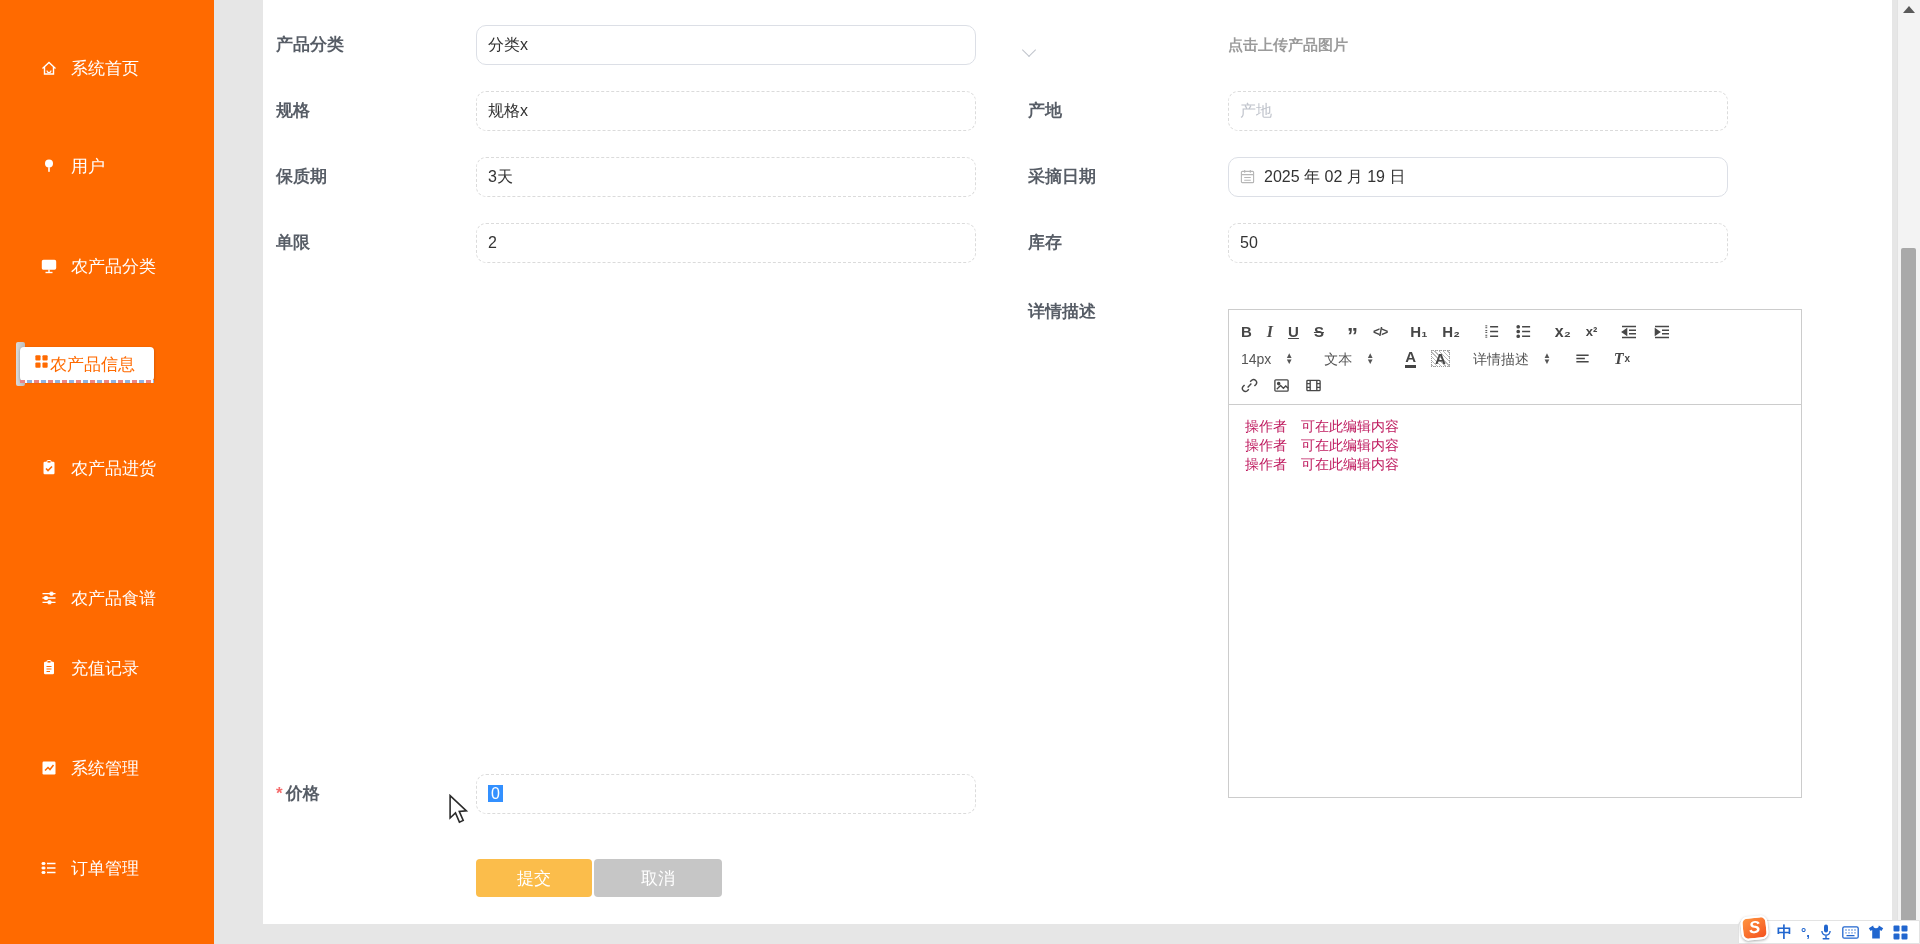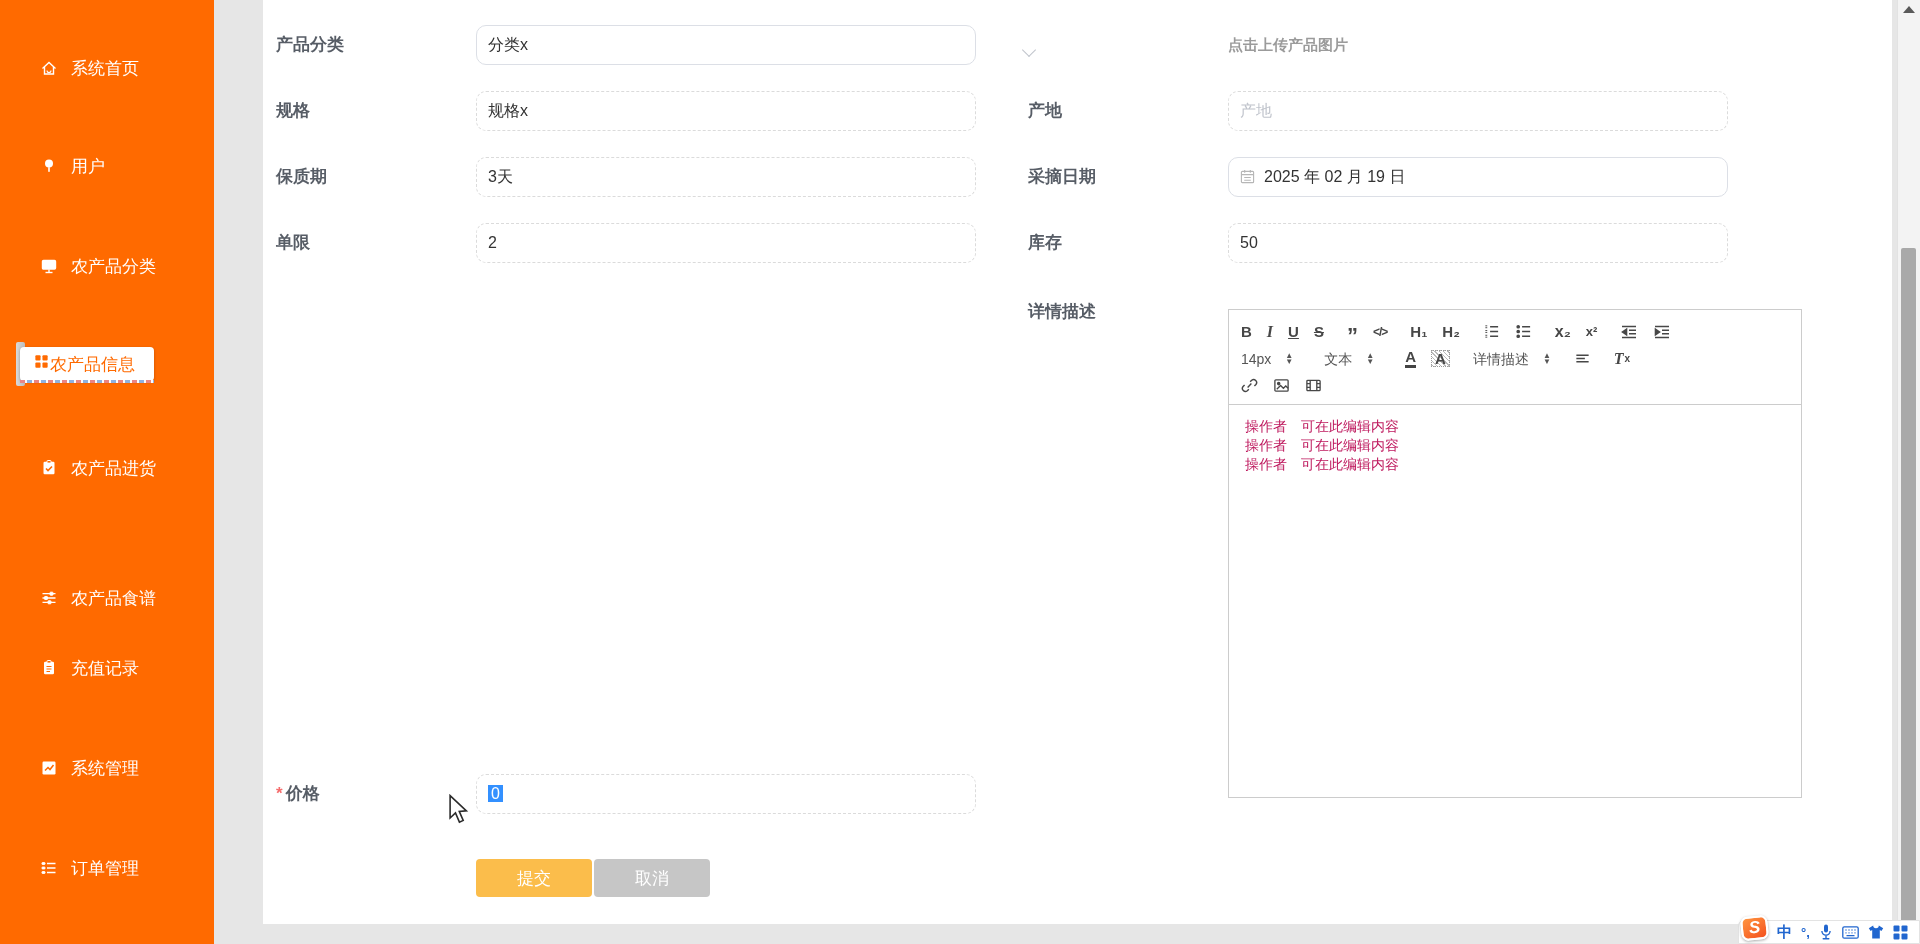--- a/index.html
+++ b/index.html
@@ -33,21 +33,21 @@
   .ph{color:#c0c4cc;}
   .req{color:#f56c6c;margin-right:3px;font-weight:700;}
   .sel{background:#3390ff;color:#fff;padding:0 3px;}
   .chev{position:absolute;left:1024px;top:45px;width:9px;height:9px;border-right:1px solid #c0c4cc;
         border-bottom:1px solid #c0c4cc;transform:rotate(45deg);cursor:pointer;}
   .upload-hint{position:absolute;left:1228px;top:25px;line-height:40px;font-size:15px;color:#9b9b9b;cursor:pointer;font-weight:bold;}
   .cal{display:inline-block;vertical-align:-2px;margin-right:9px;}
   .btn{position:absolute;top:859px;height:38px;border:none;border-radius:4px;color:#fff;
        font-size:17px;font-family:inherit;cursor:pointer;}
   .btn-submit{left:476px;width:116px;background:#fbbd4b;}
-  .btn-cancel{left:594px;width:116px;background:#c6c6c6;}
+  .btn-cancel{left:594px;width:128px;background:#c6c6c6;}
 
   
   .editor{position:absolute;left:1228px;top:309px;width:574px;height:489px;box-sizing:border-box;
           border:1px solid #ccc;background:#fff;}
   .tb{padding:8px 12px 5px;border-bottom:1px solid #ccc;}
   .tb-row{display:flex;align-items:center;height:27px;gap:0;}
   .tbi{color:#474747;font-size:15px;font-weight:700;margin-right:15px;cursor:pointer;
        display:inline-flex;align-items:center;line-height:1;}
   .tbi svg{display:block;}
   .sp6{width:8px;}

